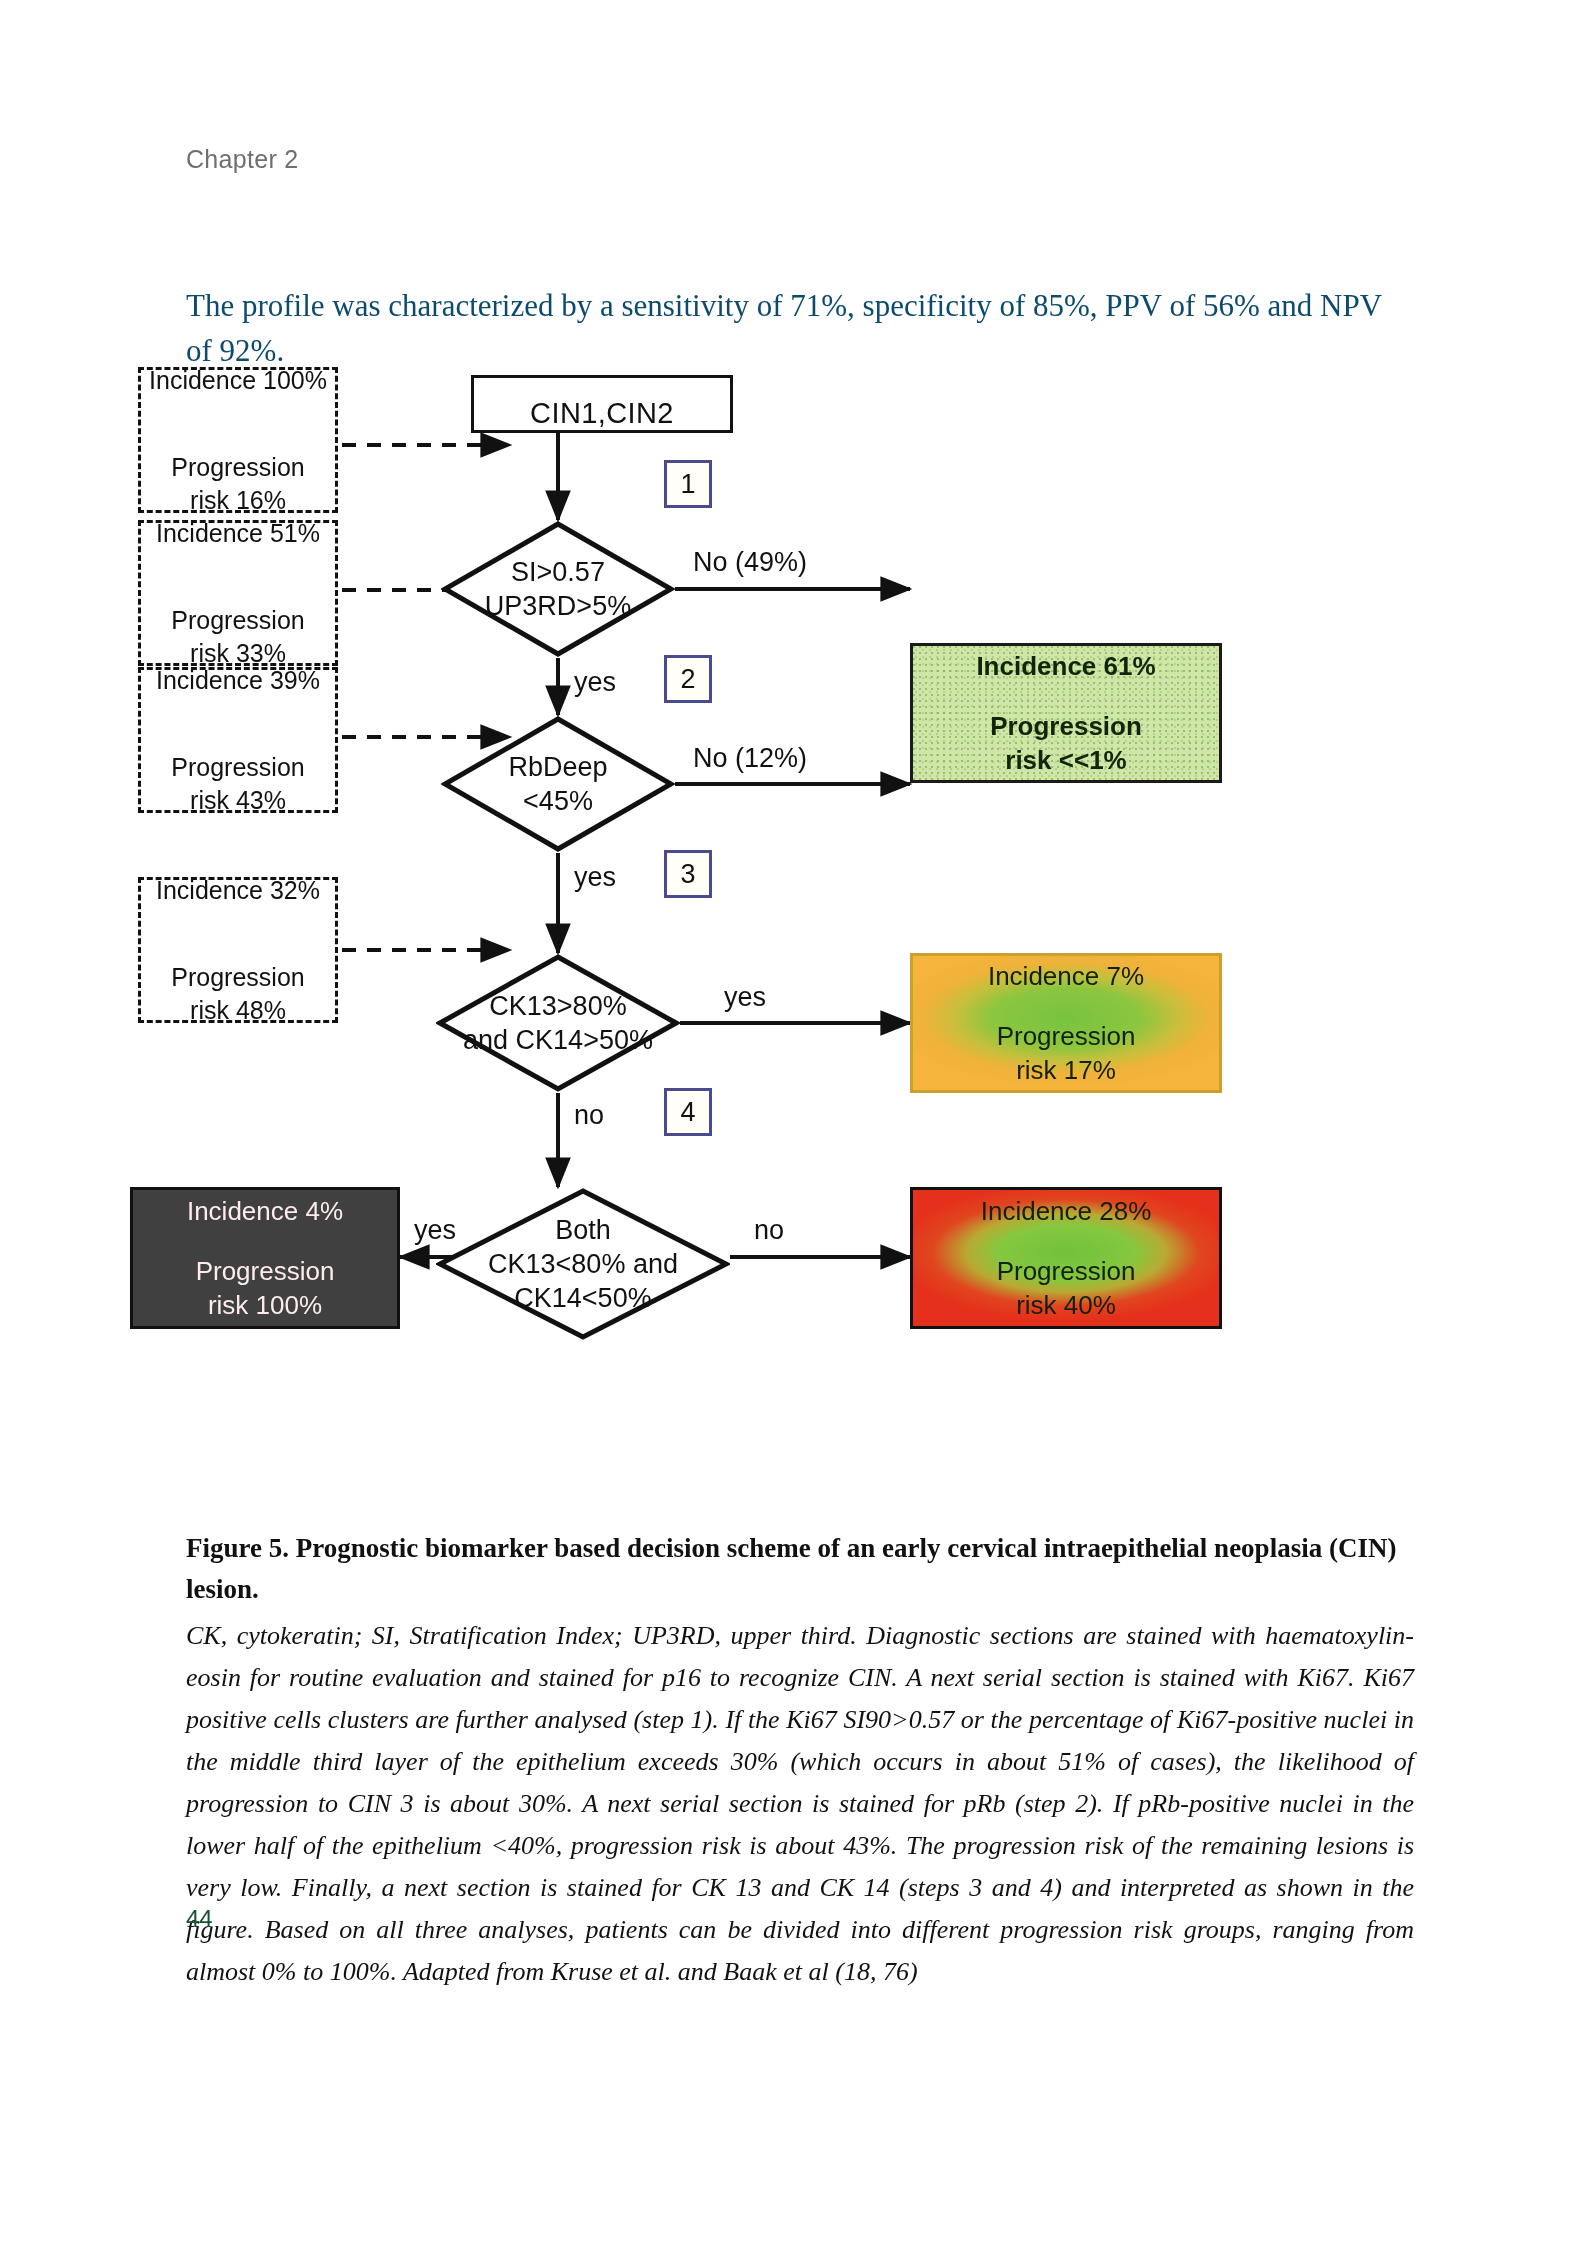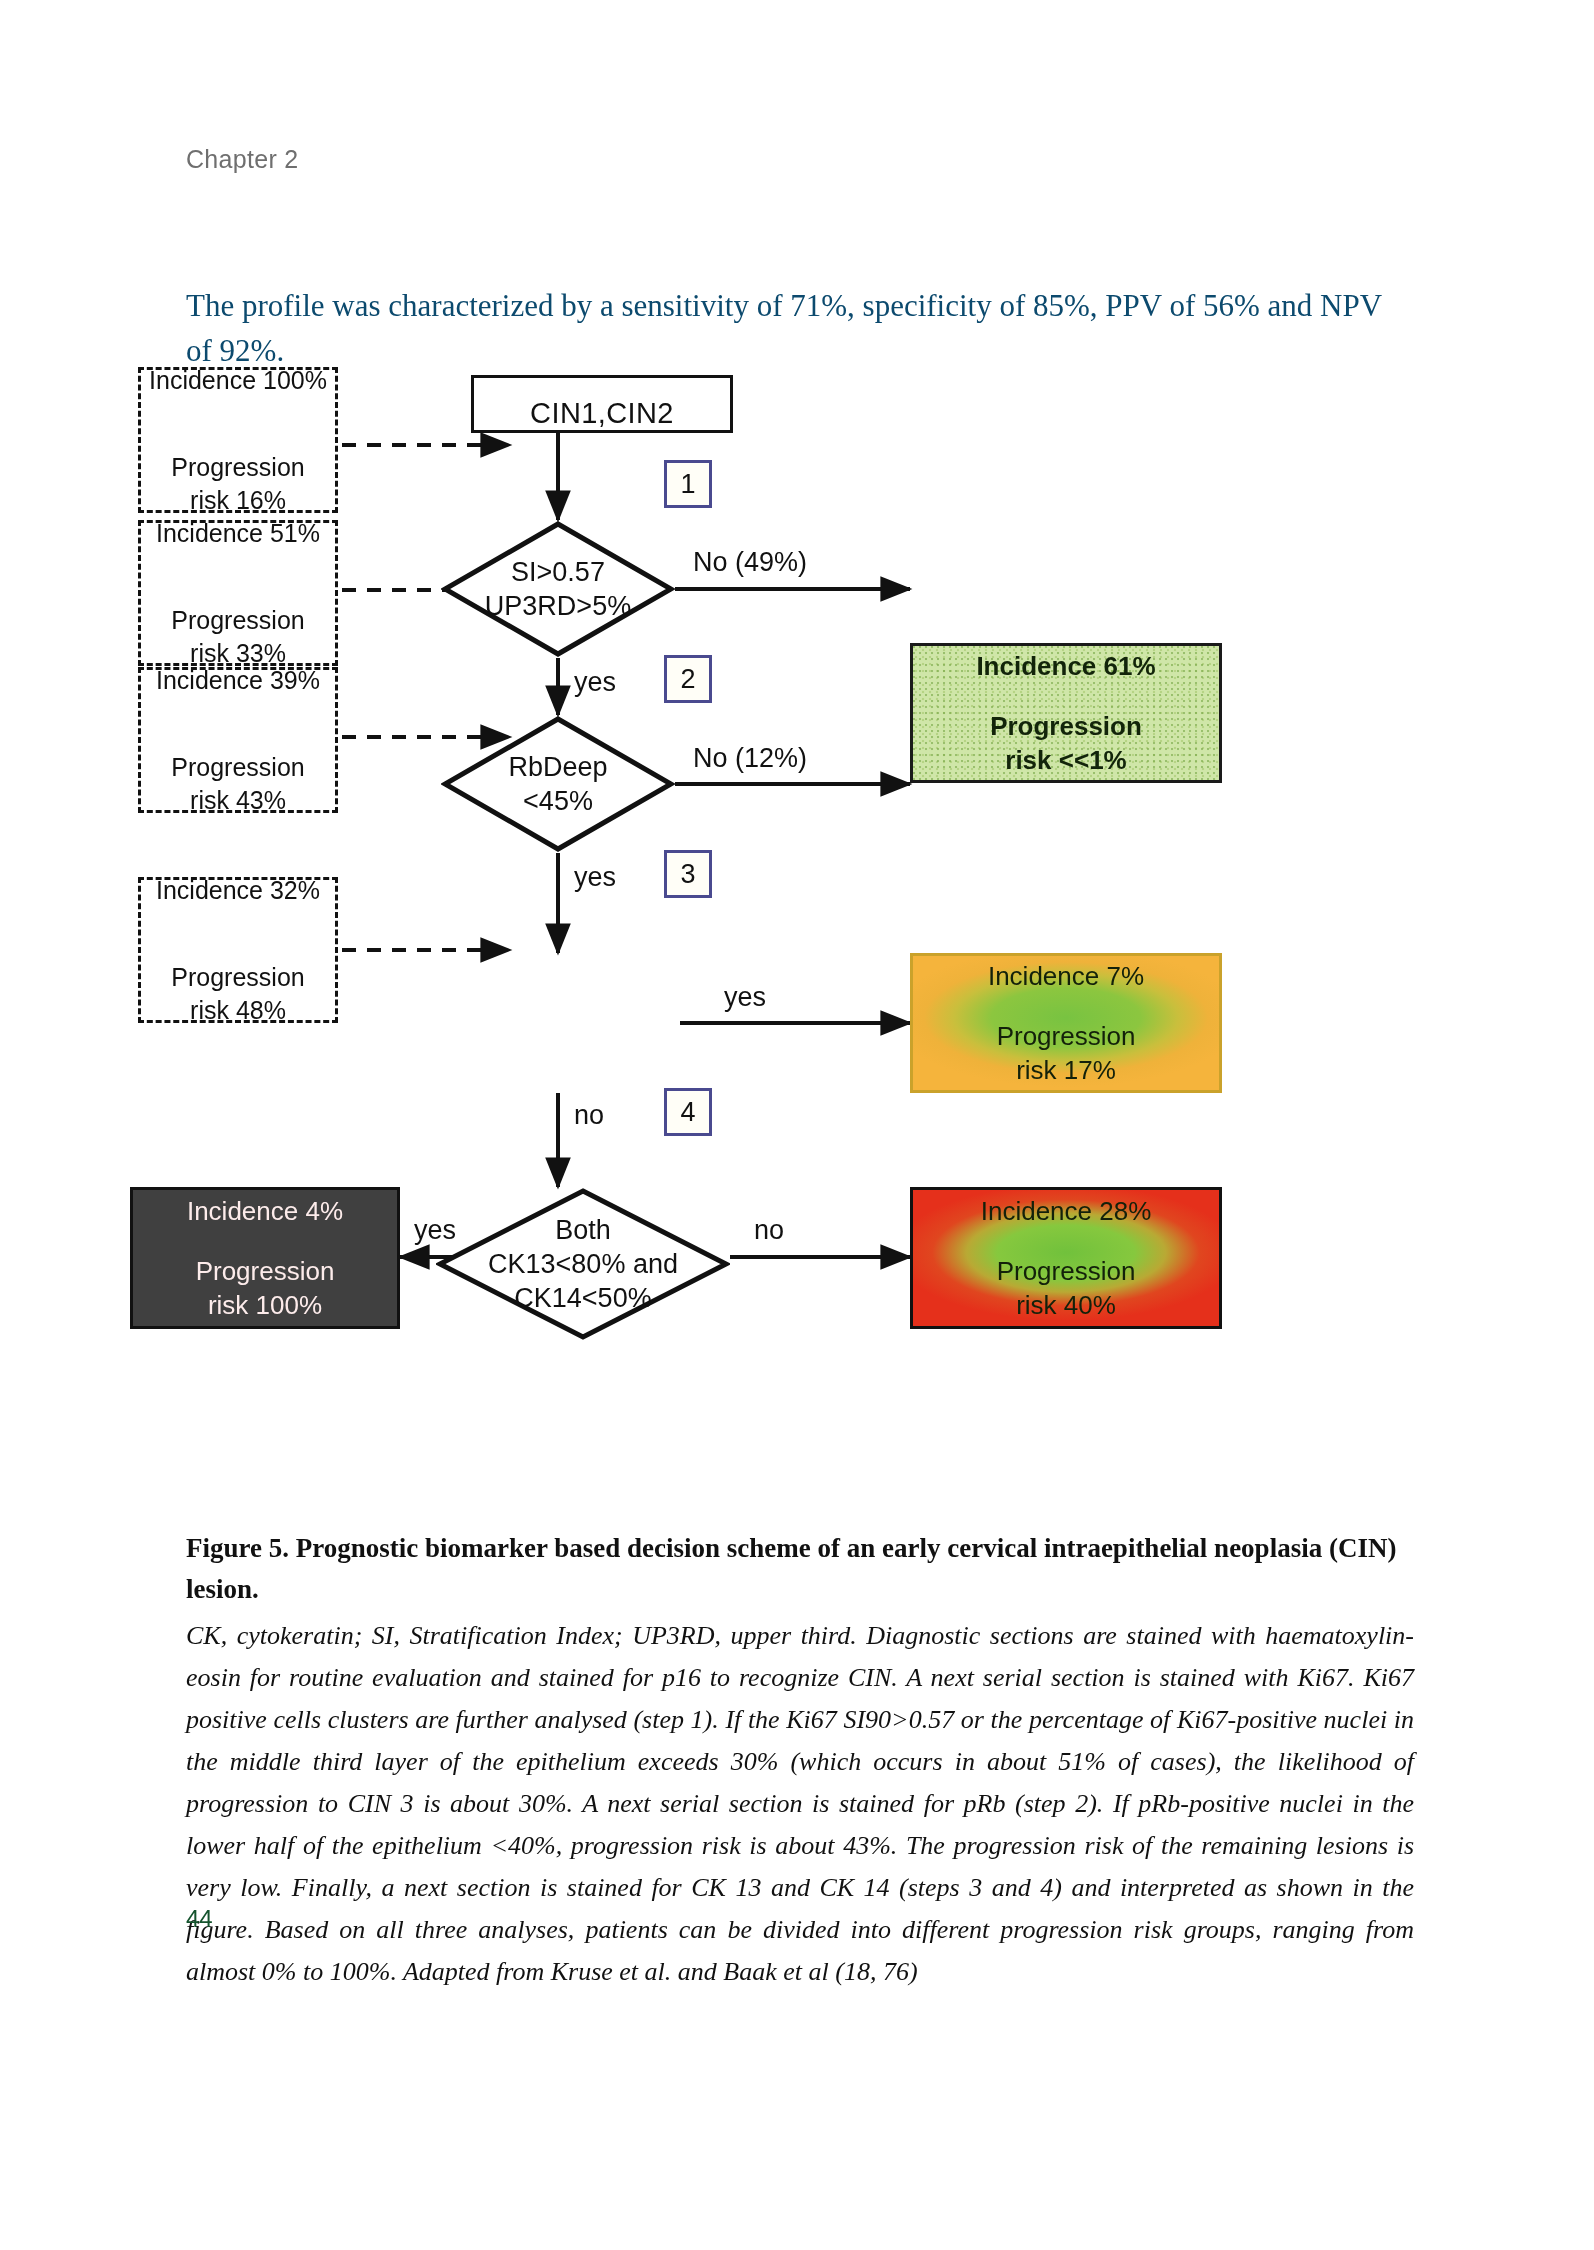--- a/index.html
+++ b/index.html
@@ -213,20 +213,27 @@
     </div>
     <div class="edgelabel" style="left:543px;top:368px;">No (12%)</div>
     <div class="edgelabel" style="left:424px;top:487px;">yes</div>
     <div class="stepbox" style="left:514px;top:280px;">
       <span>2</span>
     </div>
     <div class="stepbox" style="left:514px;top:475px;">
       <span>3</span>
     </div>
 
+    <div class="diamond" style="left:286px;top:578px;width:244px;height:140px;">
+      <svg width="244" height="140" viewBox="0 0 244 140" aria-hidden="true">
+        <polygon points="122,4 240,70 122,136 4,70" fill="#fff" stroke="#111" stroke-width="5"></polygon>
+      </svg>
+      <div class="dlabel">CK13&gt;80%
+and CK14&gt;50%</div>
+    </div>
     <div class="edgelabel" style="left:574px;top:607px;">yes</div>
     <div class="edgelabel" style="left:424px;top:725px;">no</div>
     <div class="stepbox" style="left:514px;top:713px;">
       <span>4</span>
     </div>
 
     <div class="diamond" style="left:286px;top:812px;width:294px;height:154px;">
       <svg width="294" height="154" viewBox="0 0 294 154" aria-hidden="true">
         <polygon points="147,4 290,77 147,150 4,77" fill="#fff" stroke="#111" stroke-width="5"></polygon>
       </svg>

